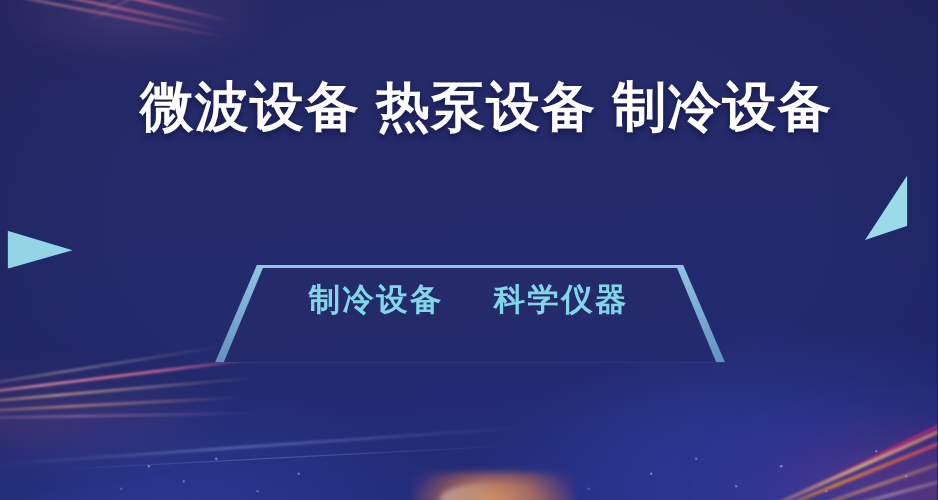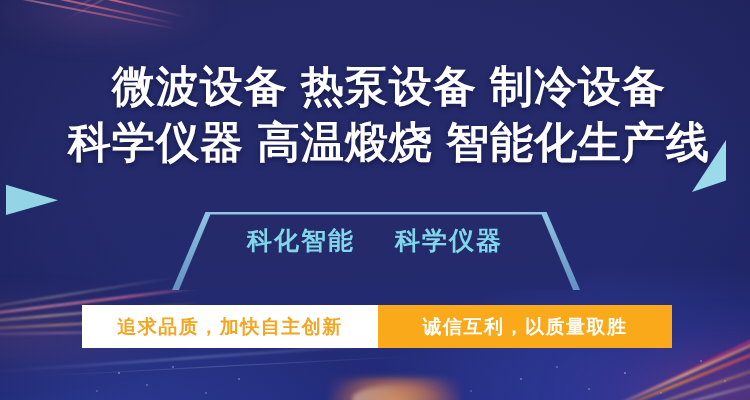--- a/index.html
+++ b/index.html
@@ -279,28 +279,23 @@
   <div class="tri-left-shape"></div>
   <div class="tri-right-shape"></div>
 
   <div class="trap">
     <div class="trap-border"></div>
     <div class="trap-mask"></div>
   </div>
 
   <div class="headline">
     <span class="line">微波设备  热泵设备  制冷设备</span>
-    <span class="line">科学仪器 高温煅烧 智能化生产线</span>
   </div>
 
   <div class="subtitle">
-    <span>科化智能</span>
+    <span>制冷设备</span>
     <span class="gap"></span>
     <span>科学仪器</span>
   </div>
 
 
-  <div class="slogan">
-    <div class="slogan-left">追求品质，加快自主创新</div>
-    <div class="slogan-right">诚信互利，以质量取胜</div>
-  </div>
 
 </div>
 
 </body></html>

